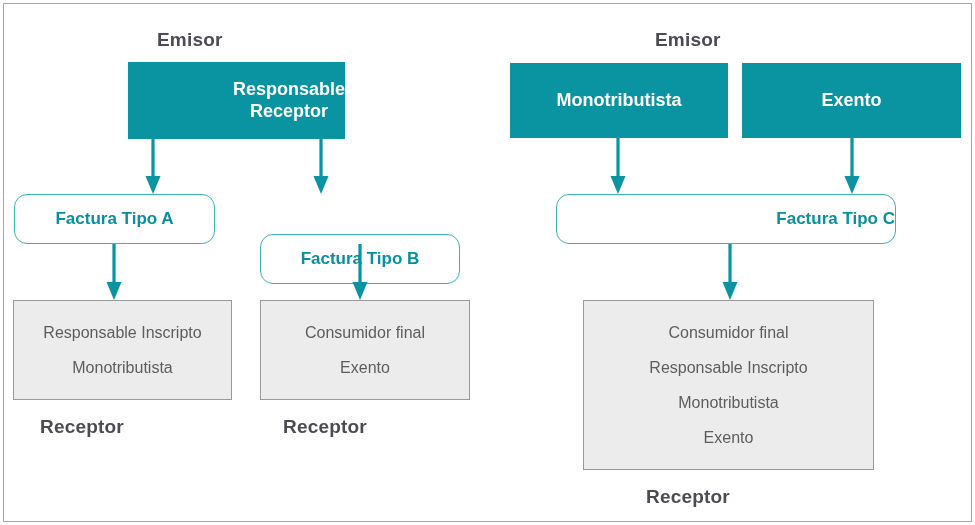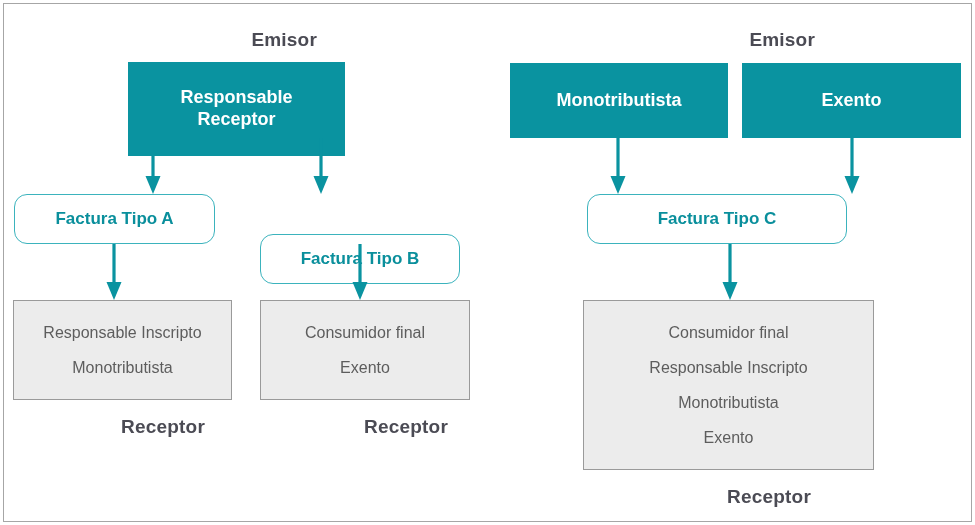--- a/index.html
+++ b/index.html
@@ -6,21 +6,21 @@
   body{width:975px;height:525px;overflow:hidden;
        font-family:"Liberation Sans","DejaVu Sans",sans-serif;}
 
   #canvas{position:relative;width:975px;height:525px;box-sizing:border-box;}
 
   
   .frame{position:absolute;left:3px;top:3px;width:969px;height:519px;
          box-sizing:border-box;border:1.5px solid #a6a6a6;background:#fff;}
 
   
-  .section-label{position:absolute;text-align:right;
+  .section-label{position:absolute;text-align:left;
         font-size:19px;font-weight:bold;color:#4b4b54;
         letter-spacing:.2px;white-space:nowrap;}
 
   
   .emitter{position:absolute;background:#0a93a0;box-sizing:border-box;
         display:flex;align-items:center;justify-content:center;
         color:#ffffff;font-weight:bold;font-size:18px;line-height:1.22;
         text-align:center;}
 
   
@@ -42,21 +42,21 @@
   .arrow{position:absolute;}
 </style>
 </head>
 <body>
 
 <div id="canvas">
   <div class="frame"></div>
 
   <div class="section-label" style="left:157px;top:29px;width:160px;">Emisor</div>
 
-  <div class="emitter" style="left:128px;top:62px;width:217px;height:94px;">
+  <div class="emitter" style="left:128px;top:62px;width:217px;height:77px;justify-content:flex-end;">
     <div>
       <span>Responsable</span><br>
       <span>Receptor</span>
     </div>
   </div>
 
   <svg class="arrow" style="left:144px;top:138px;" width="18" height="58">
     <line x1="9" y1="0" x2="9" y2="40" stroke="#0a93a0" stroke-width="3.2"></line>
     <polygon points="9,56 1.5,38 16.5,38" fill="#0a93a0"></polygon>
   </svg>
@@ -104,21 +104,21 @@
 
   <svg class="arrow" style="left:609px;top:138px;" width="18" height="58">
     <line x1="9" y1="0" x2="9" y2="40" stroke="#0a93a0" stroke-width="3.2"></line>
     <polygon points="9,56 1.5,38 16.5,38" fill="#0a93a0"></polygon>
   </svg>
   <svg class="arrow" style="left:843px;top:138px;" width="18" height="58">
     <line x1="9" y1="0" x2="9" y2="40" stroke="#0a93a0" stroke-width="3.2"></line>
     <polygon points="9,56 1.5,38 16.5,38" fill="#0a93a0"></polygon>
   </svg>
 
-  <div class="invoice" style="left:587px;top:194px;width:260px;height:50px;">
+  <div class="invoice" style="left:556px;top:194px;width:340px;height:50px;justify-content:flex-end;">
     <span>Factura Tipo C</span>
   </div>
 
   <svg class="arrow" style="left:721px;top:244px;" width="18" height="58">
     <line x1="9" y1="0" x2="9" y2="40" stroke="#0a93a0" stroke-width="3.2"></line>
     <polygon points="9,56 1.5,38 16.5,38" fill="#0a93a0"></polygon>
   </svg>
 
   <div class="receiver" style="left:583px;top:300px;width:291px;height:170px;">
     <span class="rline">Consumidor final</span>

